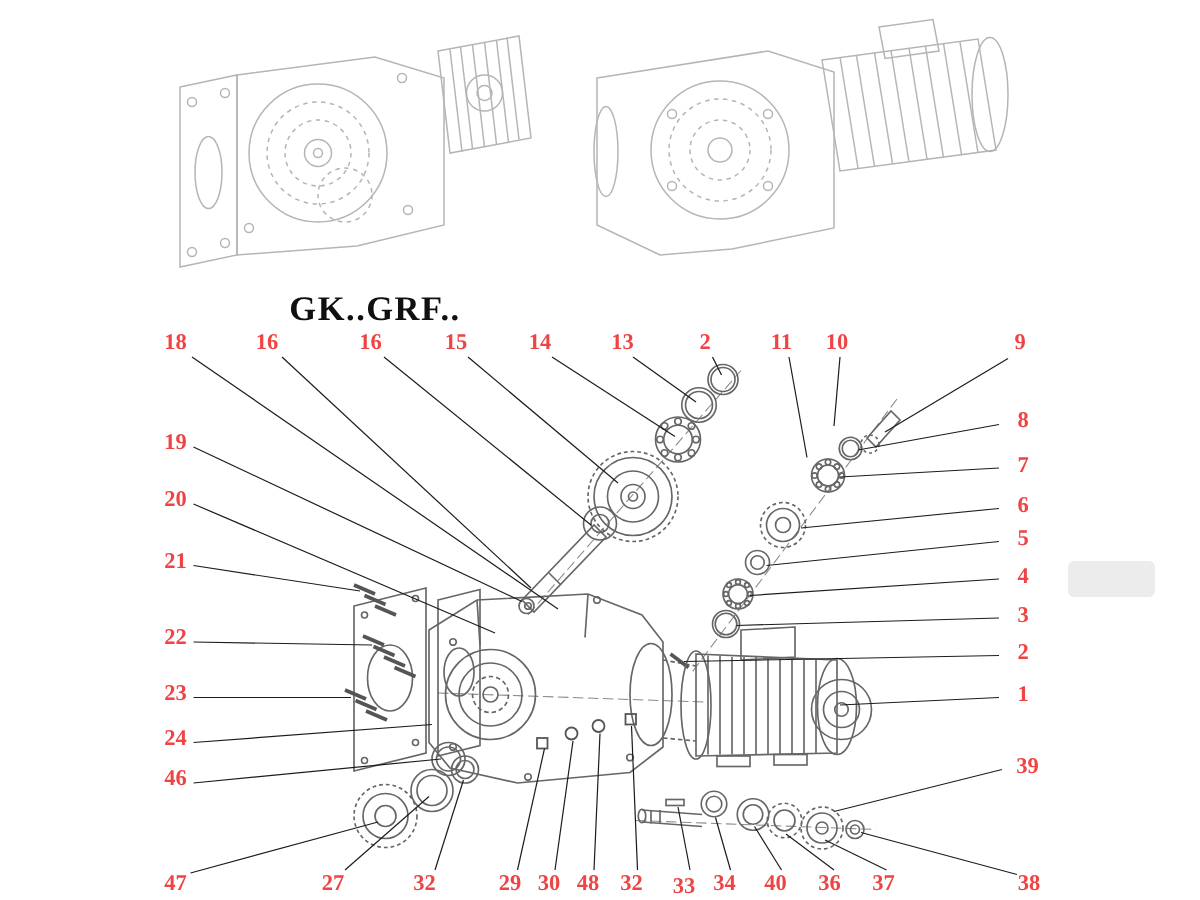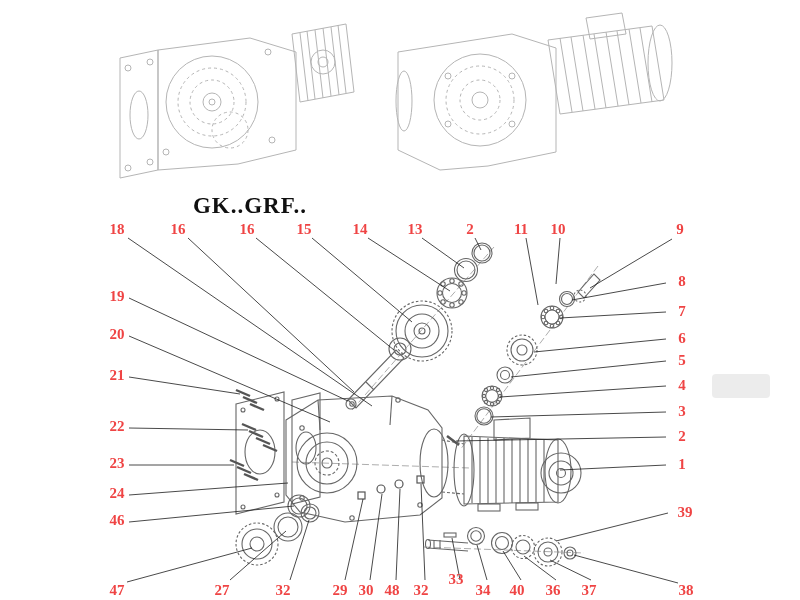--- a/index.html
+++ b/index.html
@@ -346,20 +346,20 @@
   <div class="num" style="left:117px;top:463px">23</div>
   <div class="num" style="left:117px;top:493px">24</div>
   <div class="num" style="left:117px;top:520px">46</div>
   <div class="num" style="left:117px;top:590px">47</div>
   <div class="num" style="left:222px;top:590px">27</div>
   <div class="num" style="left:283px;top:590px">32</div>
   <div class="num" style="left:340px;top:590px">29</div>
   <div class="num" style="left:366px;top:590px">30</div>
   <div class="num" style="left:392px;top:590px">48</div>
   <div class="num" style="left:421px;top:590px">32</div>
-  <div class="num" style="left:456px;top:579px">33</div>
+  <div class="num" style="left:456px;top:592px">33</div>
   <div class="num" style="left:483px;top:590px">34</div>
   <div class="num" style="left:517px;top:590px">40</div>
   <div class="num" style="left:553px;top:590px">36</div>
   <div class="num" style="left:589px;top:590px">37</div>
   <div class="num" style="left:686px;top:590px">38</div>
 
 </div>
 
 </body></html>

